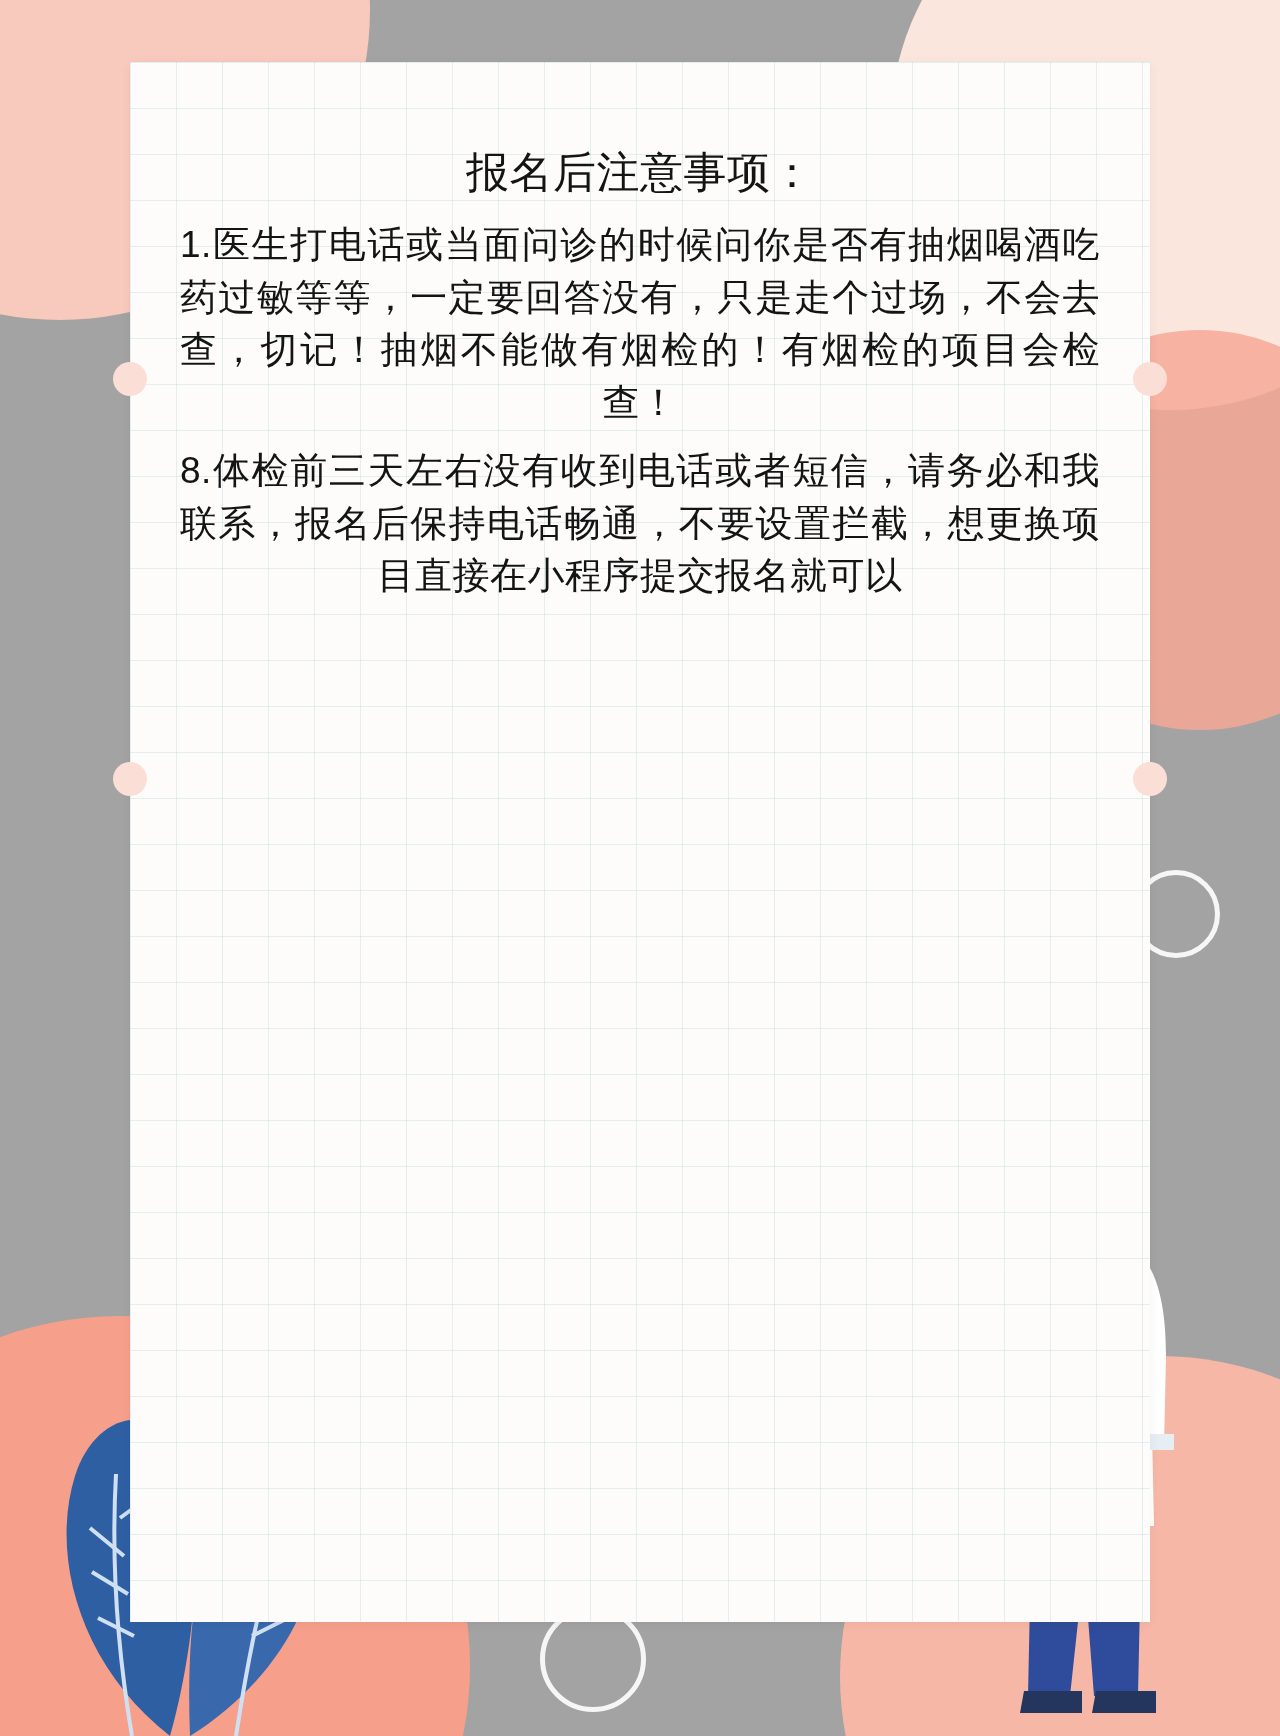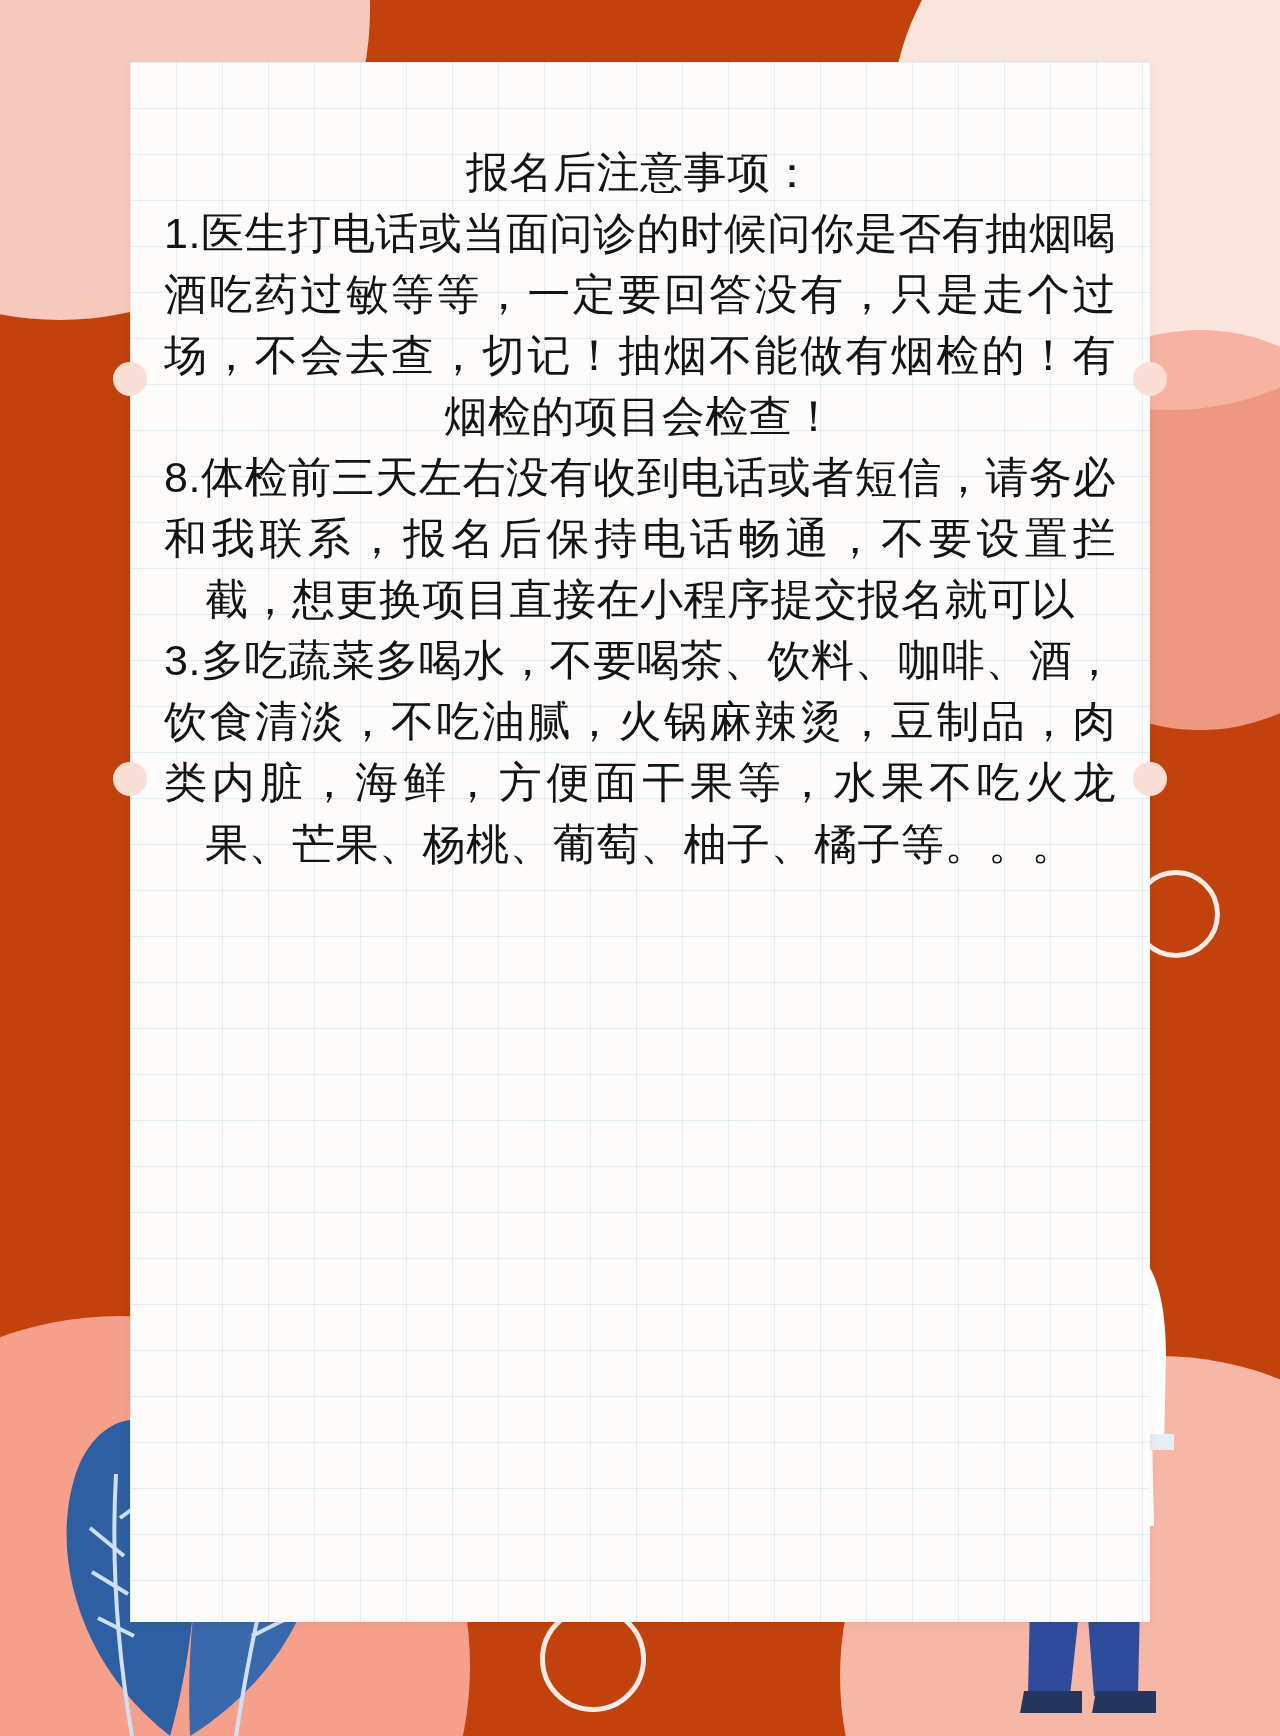--- a/index.html
+++ b/index.html
@@ -10,21 +10,21 @@
     width: 1280px;
     height: 1736px;
     font-family: "Liberation Sans", sans-serif;
     overflow: hidden;
   }
 
   #poster {
     position: relative;
     width: 1280px;
     height: 1736px;
-    background: #c2410c;
+    background: #a3a3a3;
     overflow: hidden;
   }
 
   
   .blob {
     position: absolute;
     border-radius: 50%;
   }
   .blob-top-left {
     left: -250px;
@@ -137,27 +137,27 @@
   .doc-title {
     text-align: center;
     font-size: 43px;
     line-height: 1.42;
     color: #141414;
     font-family: "Liberation Sans", sans-serif;
     letter-spacing: .5px;
   }
 
   .para {
-    font-size: 43px;
+    font-size: 37px;
     line-height: 1.42;
     color: #141414;
     text-align: justify;
     text-align-last: center;
     letter-spacing: .5px;
-    margin: 0;
+    margin: 16px;
   }
 </style>
 </head>
 <body>
 
 <div id="poster">
 
   <div class="blob blob-top-left"></div>
   <div class="blob blob-top-right"></div>
   <div class="blob blob-right-mid"></div>
@@ -209,17 +209,16 @@
   <div class="paper">
     <span class="notch l1"></span>
     <span class="notch l2"></span>
     <span class="notch r1"></span>
     <span class="notch r2"></span>
 
     <div class="paper-inner">
       <div class="doc-title">报名后注意事项：</div>
       <p class="para">1.医生打电话或当面问诊的时候问你是否有抽烟喝酒吃药过敏等等，一定要回答没有，只是走个过场，不会去查，切记！抽烟不能做有烟检的！有烟检的项目会检查！</p>
       <p class="para">8.体检前三天左右没有收到电话或者短信，请务必和我联系，报名后保持电话畅通，不要设置拦截，想更换项目直接在小程序提交报名就可以</p>
-      <p class="para">3.多吃蔬菜多喝水，不要喝茶、饮料、咖啡、酒，饮食清淡，不吃油腻，火锅麻辣烫，豆制品，肉类内脏，海鲜，方便面干果等，水果不吃火龙果、芒果、杨桃、葡萄、柚子、橘子等。。。</p>
     </div>
   </div>
 
 </div>
 
 </body></html>

